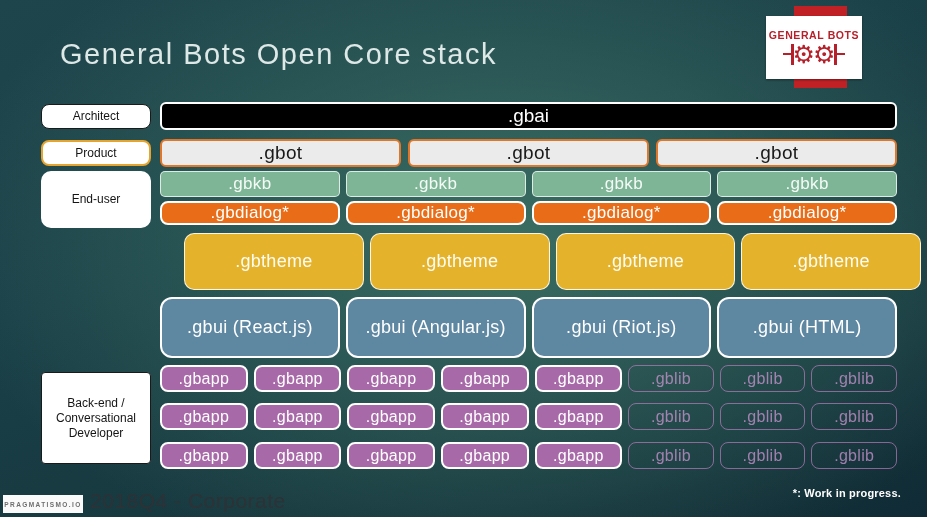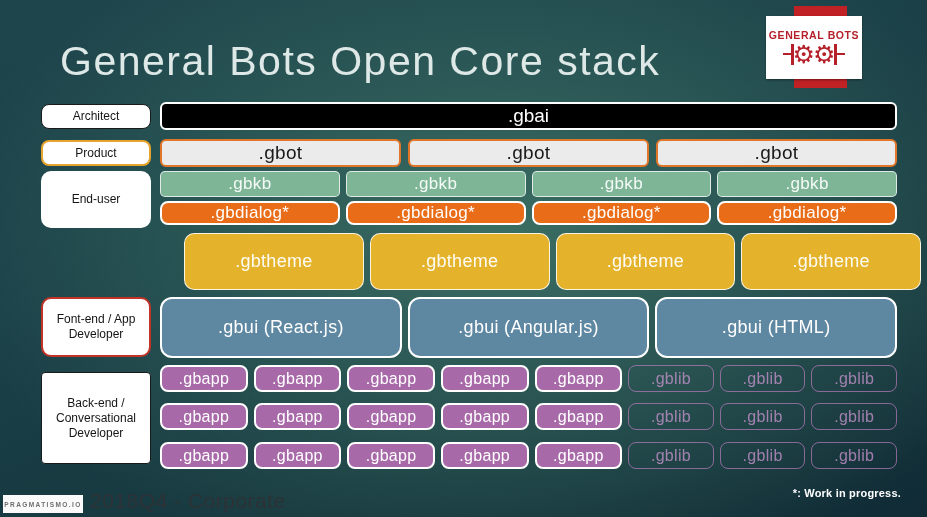--- a/index.html
+++ b/index.html
@@ -5,21 +5,21 @@
   html,body { margin:0; padding:0; background:#0b222b; }
   .slide {
     position:relative; width:927px; height:517px; overflow:hidden;
     font-family:"Liberation Sans", sans-serif;
     background:
       radial-gradient(ellipse 900px 560px at 54% 46%, #3b6e63 0%, rgba(59,110,99,0) 62%),
       linear-gradient(160deg, #1e454c 0%, #1a4048 38%, #17383f 70%, #102b35 100%);
   }
   .title {
     position:absolute; left:60px; top:38px;
-    font-size:41px; letter-spacing:1.5px; color:#dde8e7; font-weight:400;
+    font-size:29px; letter-spacing:1.5px; color:#dde8e7; font-weight:400;
     white-space:nowrap;
   }
   
   .logo-stripe { position:absolute; left:794px; top:6px; width:53px; height:82px; background:#c02125; }
   .logo-card {
     position:absolute; left:766px; top:16px; width:96px; height:63px; background:#ffffff;
     display:flex; flex-direction:column; align-items:center; justify-content:center;
     box-shadow:0 1px 2px rgba(0,0,0,0.4);
   }
   .logo-brand { color:#b5202a; font-weight:bold; font-size:10.5px; letter-spacing:0.6px; margin-bottom:1px; white-space:nowrap; }
@@ -91,21 +91,20 @@
         <span class="gear-glyph">⚙</span>
         <span class="gear-glyph">⚙</span>
         <span class="gbar"></span>
         <span class="gwing"></span>
     </div>
   </div>
 
   <div class="rlabel l-architect">Architect</div>
   <div class="rlabel l-product">Product</div>
   <div class="rlabel l-enduser">End-user</div>
-  <div class="rlabel l-frontend">Font-end / App Developer</div>
   <div class="rlabel l-backend">Back-end / Conversational Developer</div>
 
   <div class="gbai-bar">.gbai</div>
 
   <div class="row r-gbot">
     <div class="box gbot">.gbot</div>
     <div class="box gbot">.gbot</div>
     <div class="box gbot">.gbot</div>
   </div>
 
@@ -125,20 +124,21 @@
   <div class="row r-gbtheme">
     <div class="box gbtheme">.gbtheme</div>
     <div class="box gbtheme">.gbtheme</div>
     <div class="box gbtheme">.gbtheme</div>
     <div class="box gbtheme">.gbtheme</div>
   </div>
 
   <div class="row r-gbui">
     <div class="box gbui">.gbui (React.js)</div>
     <div class="box gbui">.gbui (Angular.js)</div>
+    <div class="box gbui">.gbui (Riot.js)</div>
     <div class="box gbui">.gbui (HTML)</div>
   </div>
 
   <div class="row r-apps1">
     <div class="box gbapp">.gbapp</div>
     <div class="box gbapp">.gbapp</div>
     <div class="box gbapp">.gbapp</div>
     <div class="box gbapp">.gbapp</div>
     <div class="box gbapp">.gbapp</div>
     <div class="box gblib">.gblib</div>

